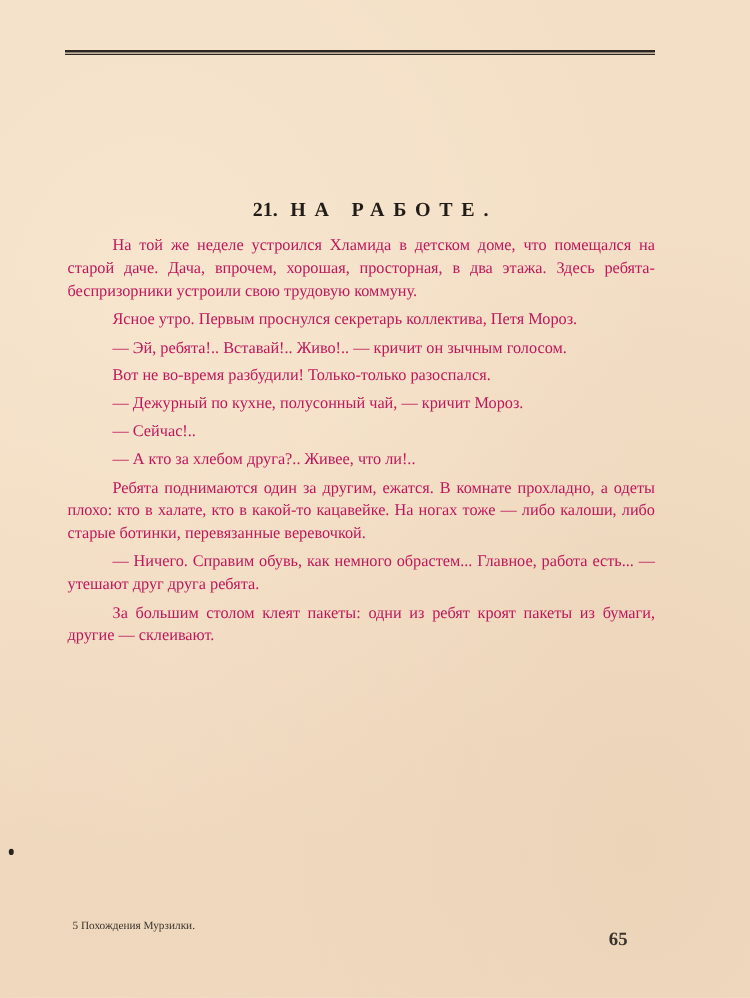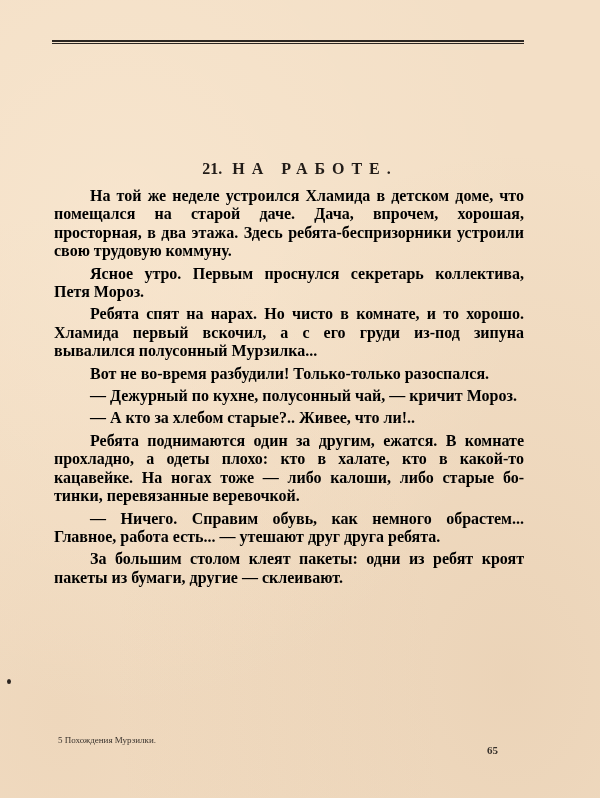--- a/index.html
+++ b/index.html
@@ -50,44 +50,43 @@
     margin-right: 10px;
   }
   .chapter-title .name {
     letter-spacing: 7px;
   }
   .body-text {
     position: absolute;
     left: 54px;
     top: 187px;
     width: 470px;
-    font-size: 16px;
+    font-size: 13px;
     line-height: 18.4px;
     text-align: justify;
-    color: #000000;
-    font-weight: bold;
+    color: #be185d;
   }
   .body-text p {
     margin: 0 0 4px 0;
     text-indent: 36px;
     hyphens: manual;
   }
   .footer-left {
     position: absolute;
     left: 58px;
     top: 735px;
     font-size: 9px;
     color: #3a332d;
     font-family: Liberation Serif, serif;
   }
   .footer-right {
     position: absolute;
     left: 487px;
     top: 744px;
-    font-size: 11px;
+    font-size: 15px;
     font-weight: bold;
     color: #3a332d;
   }
   .ink-dot {
     position: absolute;
     left: 7px;
     top: 679px;
     width: 4px;
     height: 5px;
     border-radius: 50%;
@@ -101,24 +100,25 @@
 
   <div class="top-rule"></div>
 
   <div class="chapter-title">
     <span class="num">21.</span><span class="name">НА РАБОТЕ.</span>
   </div>
 
   <div class="body-text">
     <p>На той же неделе устроился Хламида в детском доме, что помещался на старой даче. Дача, впрочем, хорошая, просторная, в два  этажа.  Здесь  ребята-беспризорники устроили свою трудовую коммуну.</p>
     <p>Ясное утро. Первым проснулся секретарь  коллектива, Петя Мороз.</p>
-    <p>Ребята спят на нарах. Но чисто в комнате, и то хоро­шо. Хламида первый вскочил, а с его груди из-под зипуна вывалился полусонный Мурзилка...</p>
+    <p>— Эй, ребята!.. Вставай!.. Живо!.. — кричит он зычным голосом.</p>
     <p>Вот не во-время разбудили! Только-только разоспался.</p>
     <p>— Дежурный  по  кухне,  полусонный  чай, — кричит Мороз.</p>
-    <p>— А кто за хлебом старые?.. Живее, что ли!..</p>
+    <p>— Сейчас!..</p>
+    <p>— А кто за хлебом друга?.. Живее, что ли!..</p>
     <p>Ребята поднимаются один за другим, ежатся. В комнате прохладно, а одеты плохо: кто в  халате, кто  в  какой-то кацавейке. На ногах тоже — либо калоши, либо старые бо­тинки, перевязанные веревочкой.</p>
     <p>— Ничего. Справим обувь, как немного обрастем... Главное, работа есть... — утешают друг друга ребята.</p>
     <p>За большим столом клеят пакеты: одни из ребят кроят пакеты из бумаги, другие — склеивают.</p>
   </div>
 
   <div class="ink-dot"></div>
 
   <div class="footer-left">5 Похождения Мурзилки.</div>
   <div class="footer-right">65</div>
 

